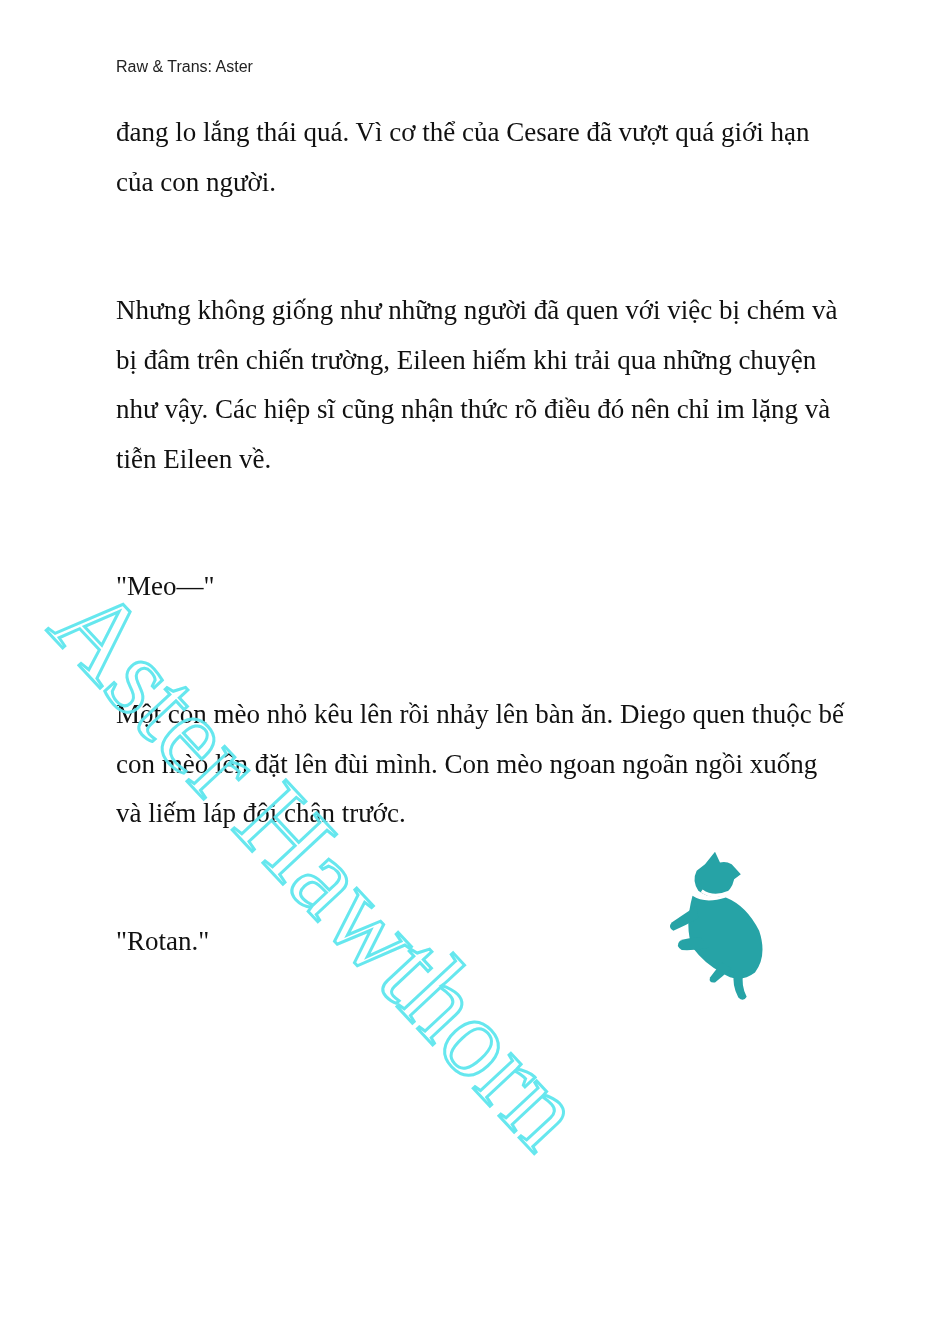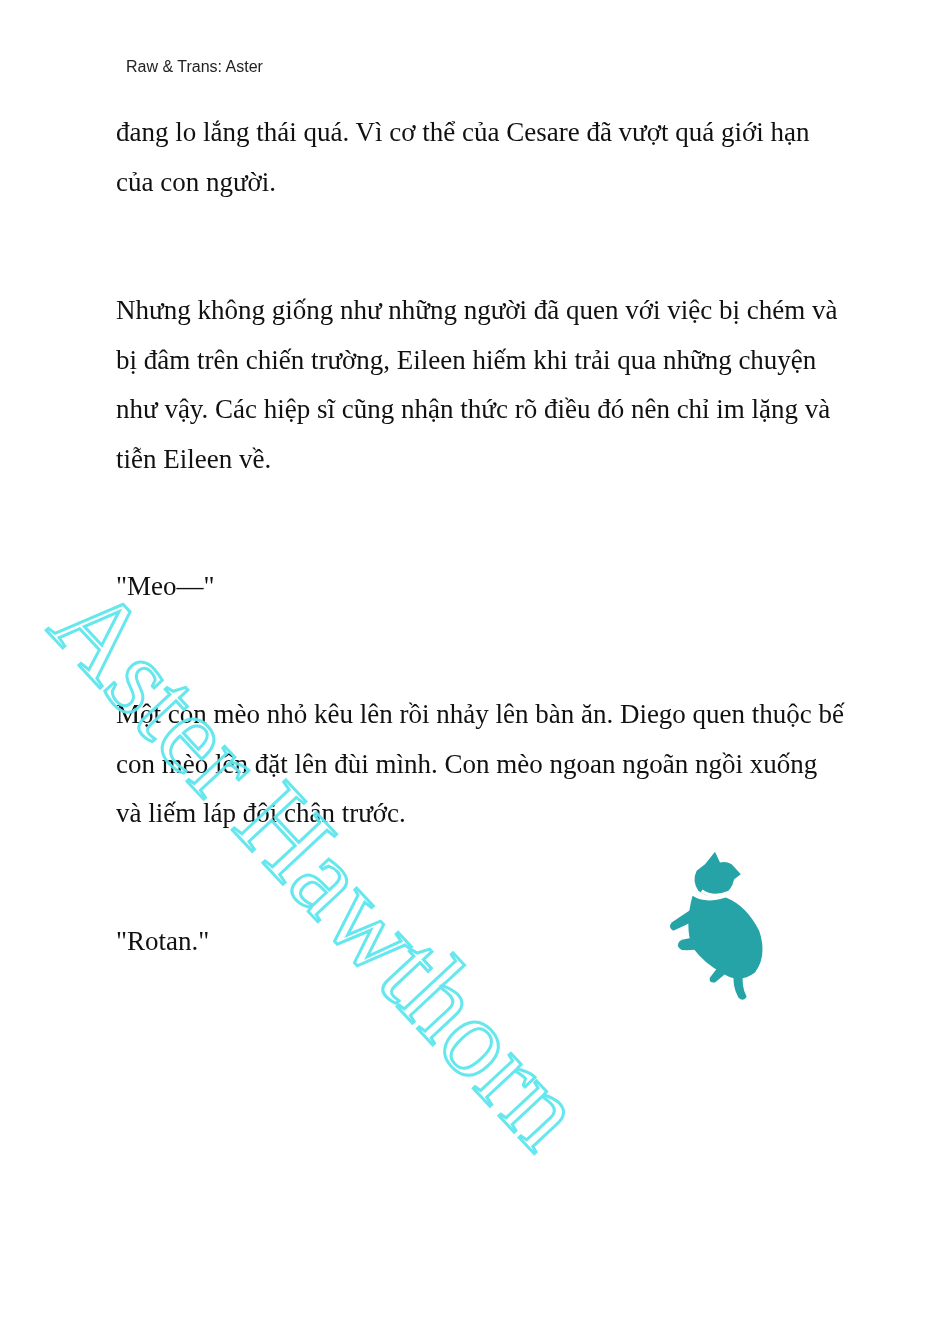--- a/index.html
+++ b/index.html
@@ -1,20 +1,20 @@
 <!DOCTYPE html>
 <html><head>
 <meta charset="utf-8">
 <style>
   html, body { margin: 0; padding: 0; background: #ffffff; }
   body { width: 950px; height: 1343px; position: relative; overflow: hidden; }
   .page { position: absolute; left: 0; top: 0; width: 950px; height: 1343px; }
   .header {
     position: absolute; left: 116px; top: 58px;
-    font-family: "Liberation Sans", sans-serif; font-size: 16px; color: #222; margin-left: 10px;
+    font-family: "Liberation Sans", sans-serif; font-size: 16px; color: #222;
   }
   .para {
     position: absolute; left: 116px; width: 730px;
     font-family: "Liberation Serif", serif; font-size: 27px; line-height: 49.5px;
     color: #111; margin: 0;
   }
   .watermark {
     position: absolute; left: 120px; top: 560px;
     font-family: "Liberation Serif", serif; font-size: 112px;
     color: transparent; -webkit-text-stroke: 3px #5ee6ee;

